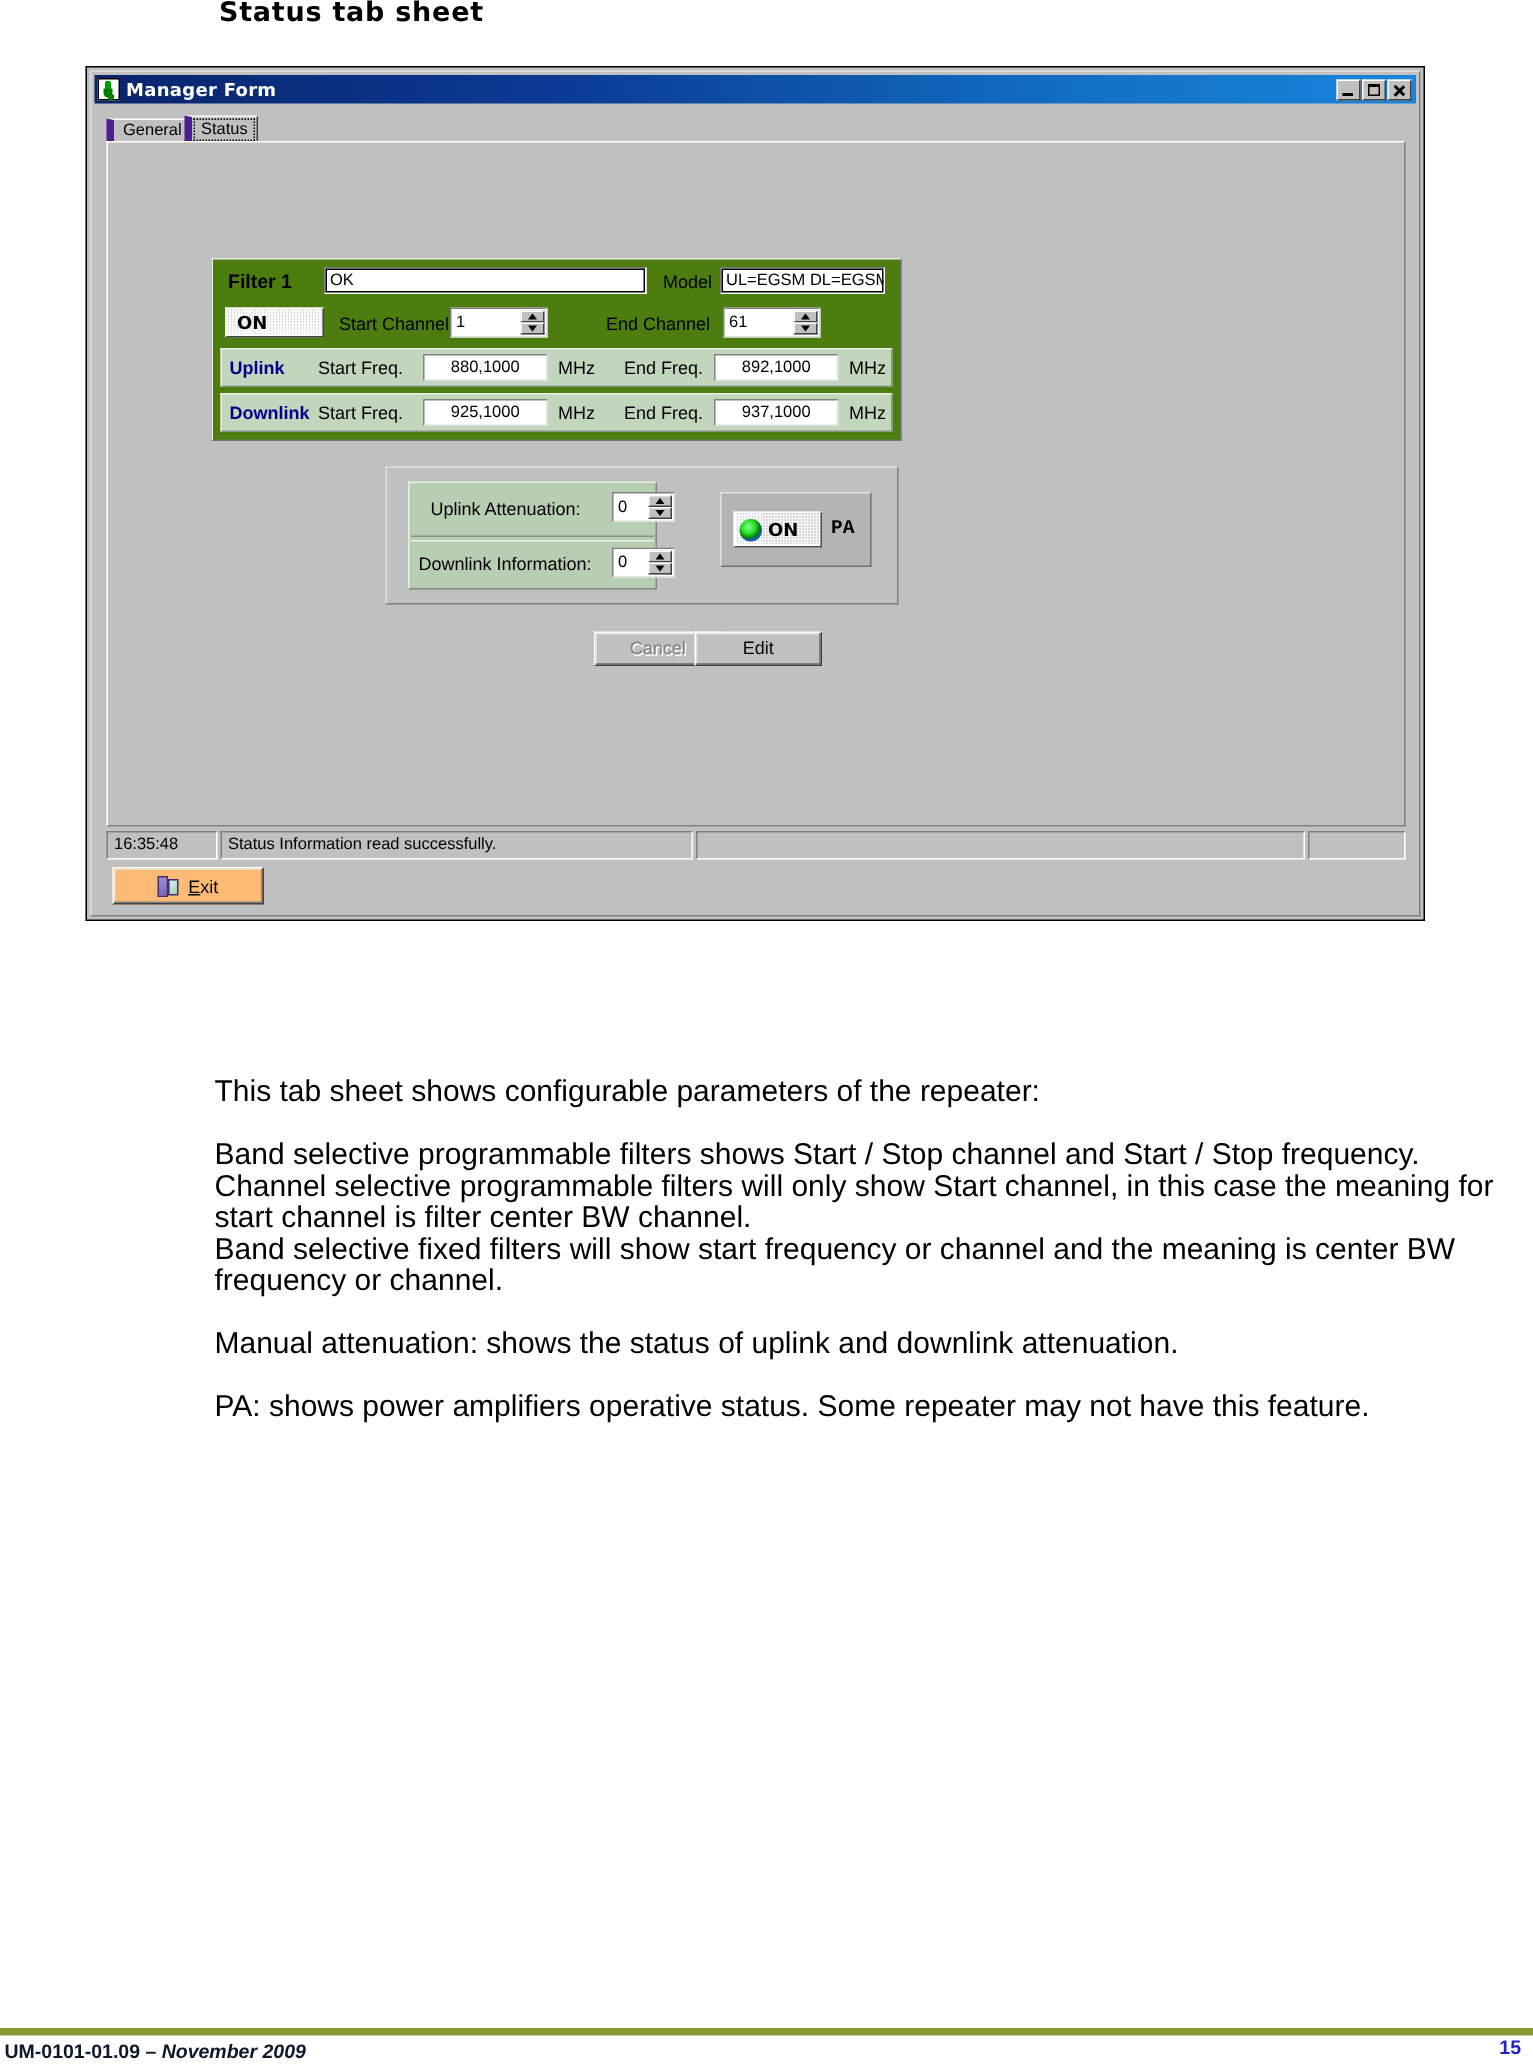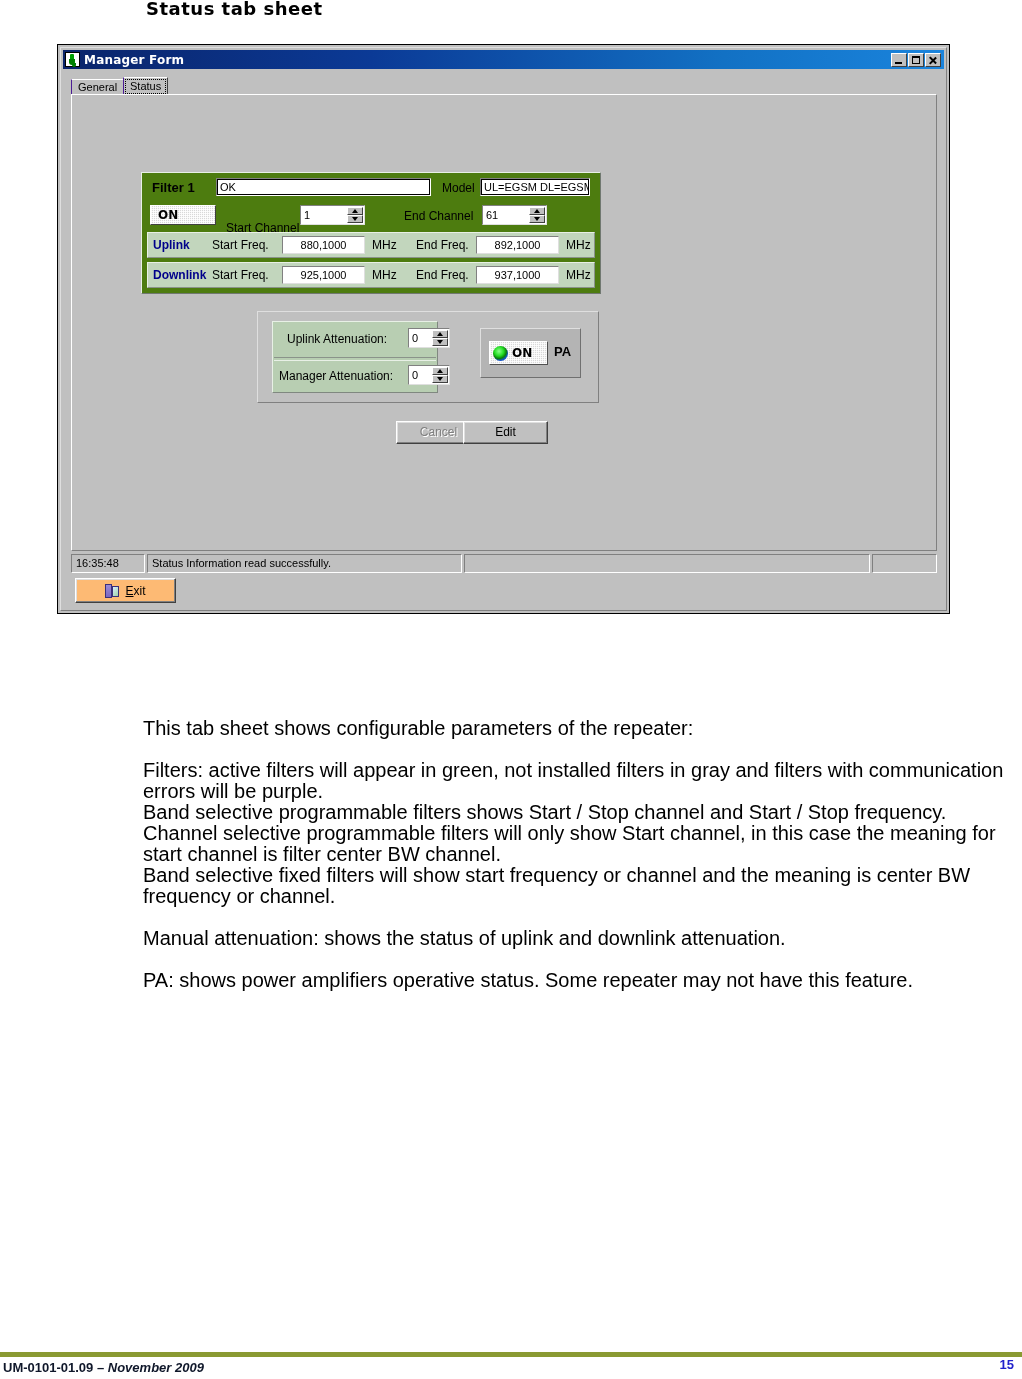--- a/index.html
+++ b/index.html
@@ -136,21 +136,21 @@
     position: absolute;
     left: 10px; top: 29px;
     width: 866px; height: 17px;
   }
   .tab {
     position: absolute;
     top: 2px;
     height: 15px;
     background: #c0c0c0;
     border-top: 1px solid #ffffff;
-    border-left: 1px solid #4c1d95;
+    border-left: 5px solid #4c1d95;
     border-right: 1px solid #404040;
     box-sizing: border-box;
     font-size: 11px;
     line-height: 14px;
     padding: 0 6px;
     color: #000;
     font-family: "Liberation Sans", sans-serif;
     cursor: default;
     white-space: nowrap;
   }
@@ -390,21 +390,21 @@
     font-size: 12px;
     font-weight: bold;
     margin-left: 4px;
     font-family: "DejaVu Sans", sans-serif;
   }
   .pa-label {
     position: absolute;
     left: 73px; top: 15px;
     font-size: 13px;
     font-weight: bold;
-    font-family: Liberation Sans, sans-serif;
+    font-family: Liberation Mono, monospace;
   }
 
   
   .btn {
     position: absolute;
     height: 23px;
     background: #c0c0c0;
     border-top: 1px solid #ffffff;
     border-left: 1px solid #ffffff;
     border-right: 1px solid #404040;
@@ -570,21 +570,21 @@
         <div class="filter-title">Filter 1</div>
 
         <div class="txt" style="left:74px; top:5px; width:215px; height:18px;">OK</div>
 
         <div class="lbl lbl-bold" style="position:absolute; left:300px; top:8px; font-size:12px;">Model</div>
 
         <div class="txt" style="left:338px; top:5px; width:110px; height:18px;">UL=EGSM  DL=EGSM</div>
 
         <div class="on-btn">ON</div>
 
-        <div class="lbl" style="position:absolute; left:84px; top:48px;text-align:center;">Start Channel</div>
+        <div class="lbl" style="position:absolute; left:84px; top:36px;text-align:center;">Start Channel</div>
 
         <div class="spinbox" style="left:158px; top:32px; width:65px; height:20px;">
           <span class="val">1</span>
           <span class="spin">
             <span class="spin-b spin-up"></span>
             <span class="spin-b spin-down"></span>
           </span>
         </div>
 
         <div class="lbl" style="position:absolute; left:262px; top:36px;">End Channel</div>
@@ -624,21 +624,21 @@
           <span class="spinbox" style="left:135px; top:6px; width:42px; height:20px;">
             <span class="val">0</span>
             <span class="spin">
               <span class="spin-b spin-up"></span>
               <span class="spin-b spin-down"></span>
             </span>
           </span>
 
           <span class="atten-div"></span>
 
-          <span class="lbl" style="position:absolute; left:6px; top:47px;">Manager Attenuation:</span>
+          <span class="lbl" style="position:absolute; left:6px; top:47px;">Downlink Information:</span>
           <span class="spinbox" style="left:135px; top:43px; width:42px; height:20px;">
             <span class="val">0</span>
             <span class="spin">
               <span class="spin-b spin-up"></span>
               <span class="spin-b spin-down"></span>
             </span>
           </span>
         </div>
 
         <div class="pa-box">
@@ -664,21 +664,20 @@
     <div class="exit-btn">
       <span class="door-icon"></span>
       <span class="exit-label"><span class="u">E</span><span>xit</span></span>
     </div>
 
   </div>
 </div>
 
 <div class="body-copy">
   <p>This tab sheet shows configurable parameters of the repeater:</p>
-  <p class="tight">Filters: active filters will appear in green, not installed filters in gray and filters with communication errors will be purple.</p>
   <p class="tight">Band selective programmable filters shows Start / Stop channel and Start / Stop frequency.</p>
   <p class="tight">Channel selective programmable filters will only show Start channel, in this case the meaning for start channel is filter center BW channel.</p>
   <p>Band selective fixed filters will show start frequency or channel and the meaning is center BW frequency or channel.</p>
   <p>Manual attenuation: shows the status of uplink and downlink attenuation.</p>
   <p>PA: shows power amplifiers operative status. Some repeater may not have this feature.</p>
 </div>
 
 <div class="footer-rule"></div>
 <div class="footer-left"><span>UM-0101-01.09 – </span><em>November 2009</em></div>
 <div class="footer-page">15</div>

